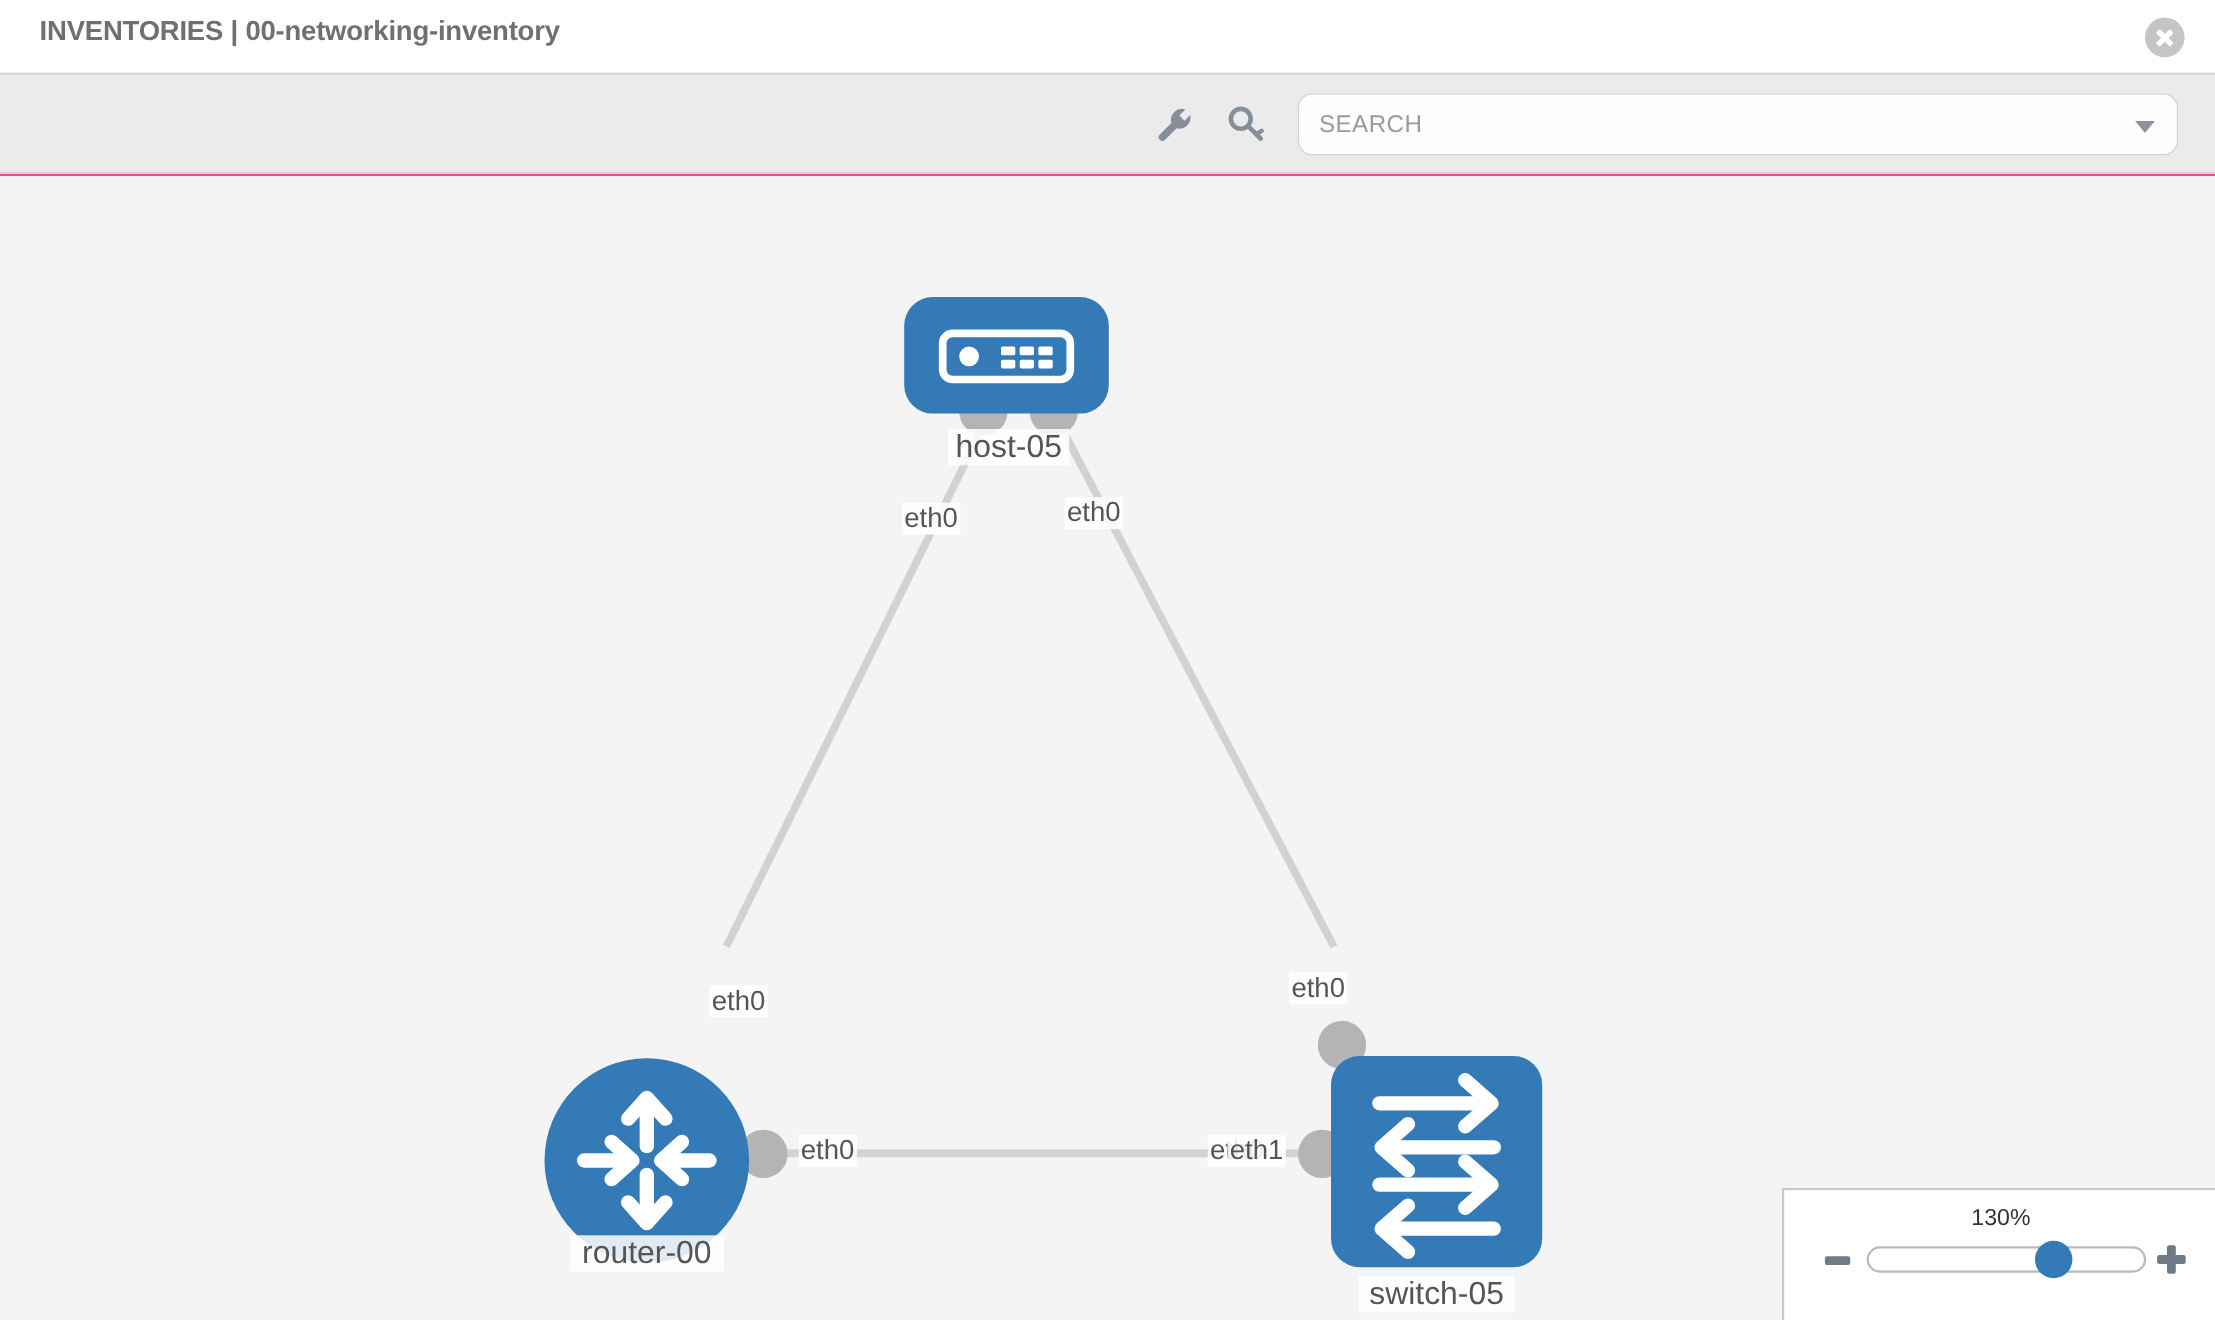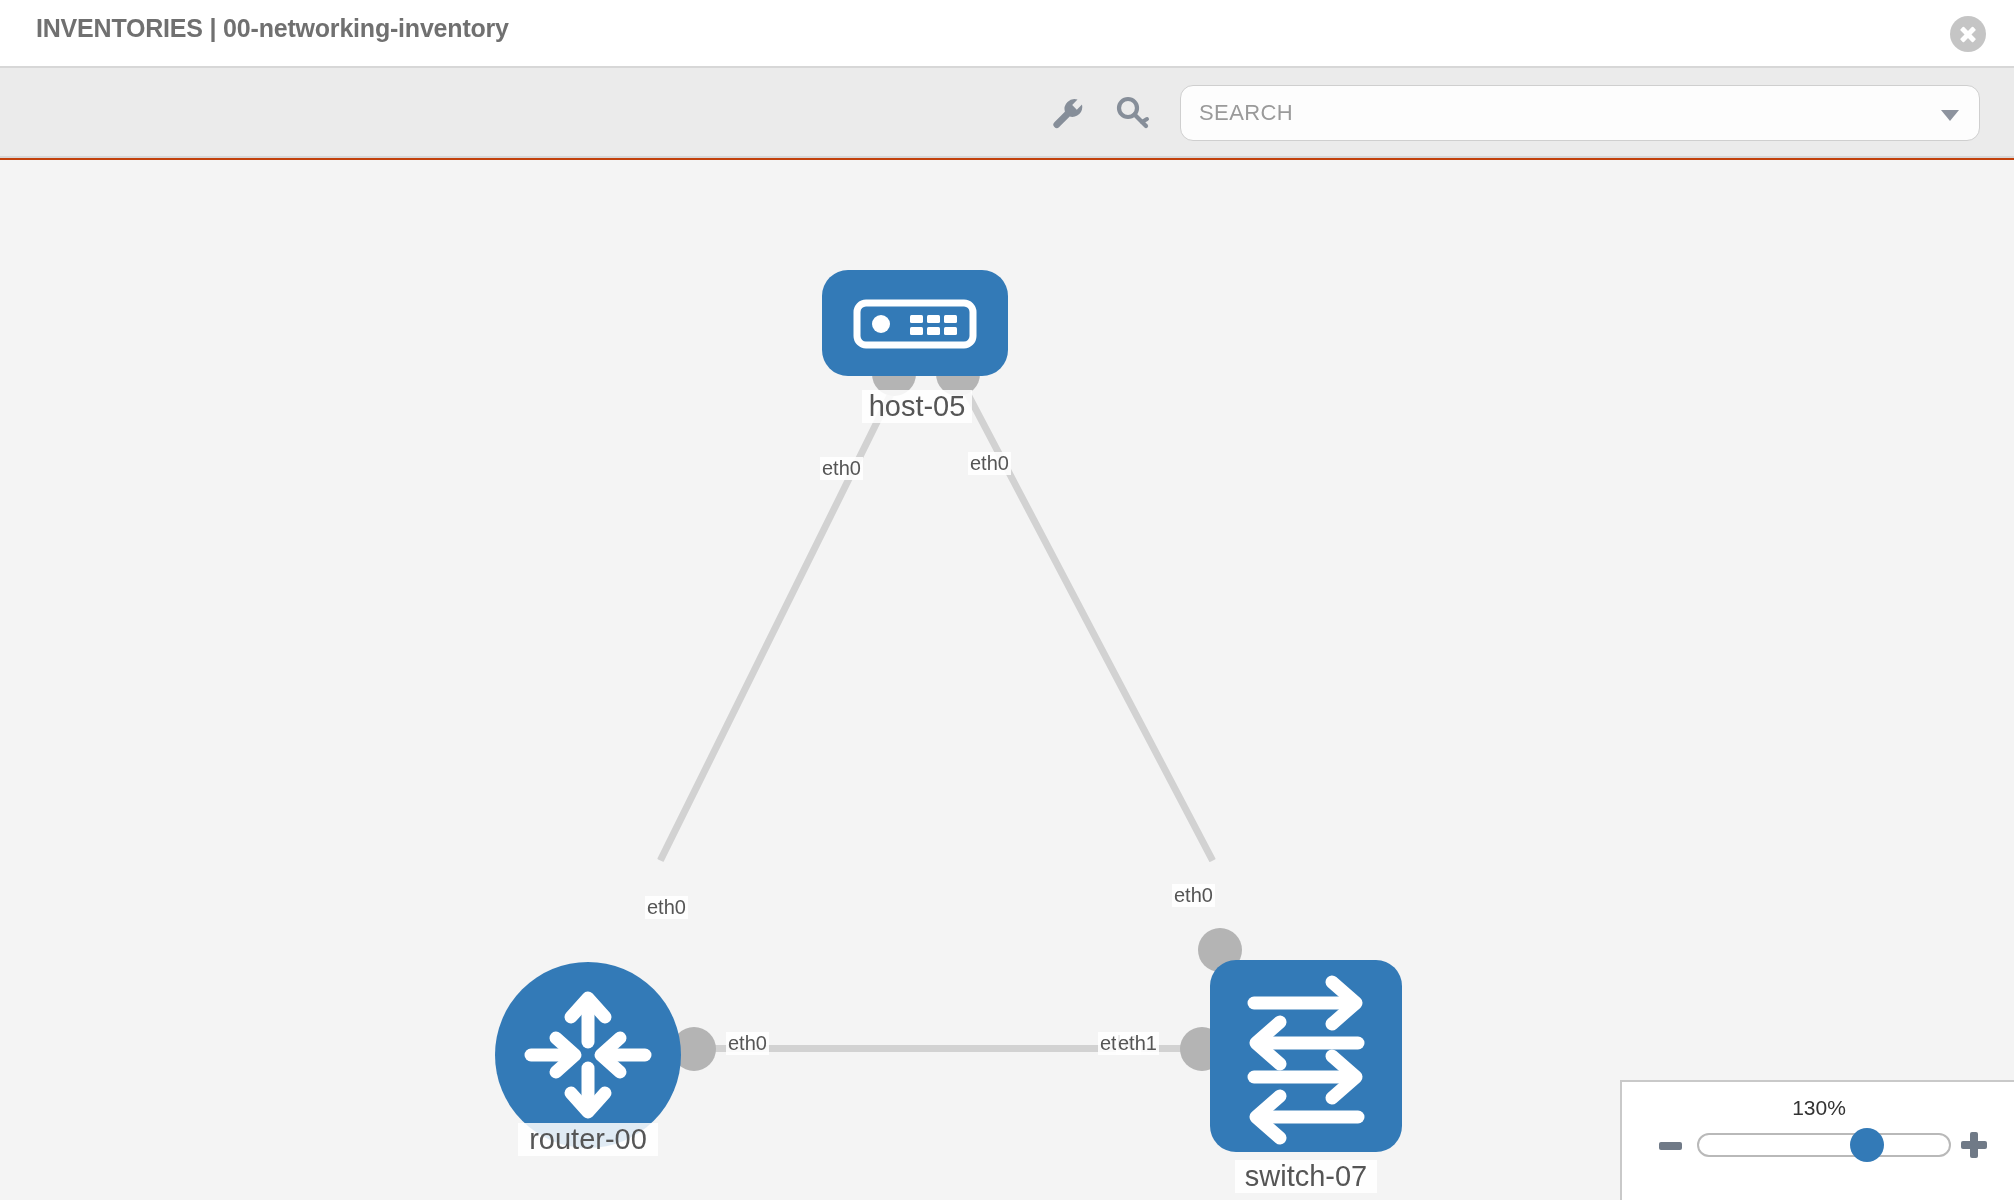--- a/index.html
+++ b/index.html
@@ -8,21 +8,21 @@
     width: 2014px; height: 1200px;
     overflow: hidden;
     background: #ffffff;
     font-family: "Liberation Sans", sans-serif;
   }
 
   
   #app {
     position: relative;
     width: 2014px; height: 1200px;
-    background: #c2410c;
+    background: #ec4899;
   }
   .header-bar {
     position: absolute; top: 0; left: 0;
     width: 2014px; height: 68px;
     background: #ffffff;
     border-bottom: 2px solid #d7d7d7;
   }
   .page-title {
     position: absolute;
     left: 36px; top: 14px;
@@ -154,21 +154,21 @@
     font-size: 29px;
     color: #555555;
     background: rgba(255,255,255,0.85);
     padding: 0 3px;
     white-space: nowrap;
     text-align: center;
   }
 
   .edge-label {
     position: absolute;
-    font-size: 20px;
+    font-size: 25px;
     color: #555555;
     background: rgba(255,255,255,0.88);
     padding: 0 2px;
     white-space: nowrap;
   }
 
   
   .zoom-panel {
     position: absolute;
     left: 1620px; top: 1080px;
@@ -320,21 +320,21 @@
           <path d="M70 62 L46 83 L70 104"></path>
 
           <path d="M44 117 L144 117"></path>
           <path d="M122 96 L146 117 L122 138"></path>
 
           <path d="M148 157 L48 157"></path>
           <path d="M70 136 L46 157 L70 178"></path>
         </g>
       </svg>
     </div>
-    <div class="node-label" style="left:1235px; top:1000px; width:142px;">switch-07</div>
+    <div class="node-label" style="left:1235px; top:1000px; width:142px;">switch-05</div>
 
     <div class="edge-label" style="left:820px; top:297px;">eth0</div>
 
     <div class="edge-label" style="left:968px; top:292px;">eth0</div>
 
     <div class="edge-label" style="left:645px; top:736px;">eth0</div>
 
     <div class="edge-label" style="left:1172px; top:724px;">eth0</div>
 
     <div class="edge-label" style="left:726px; top:872px;">eth0</div>

